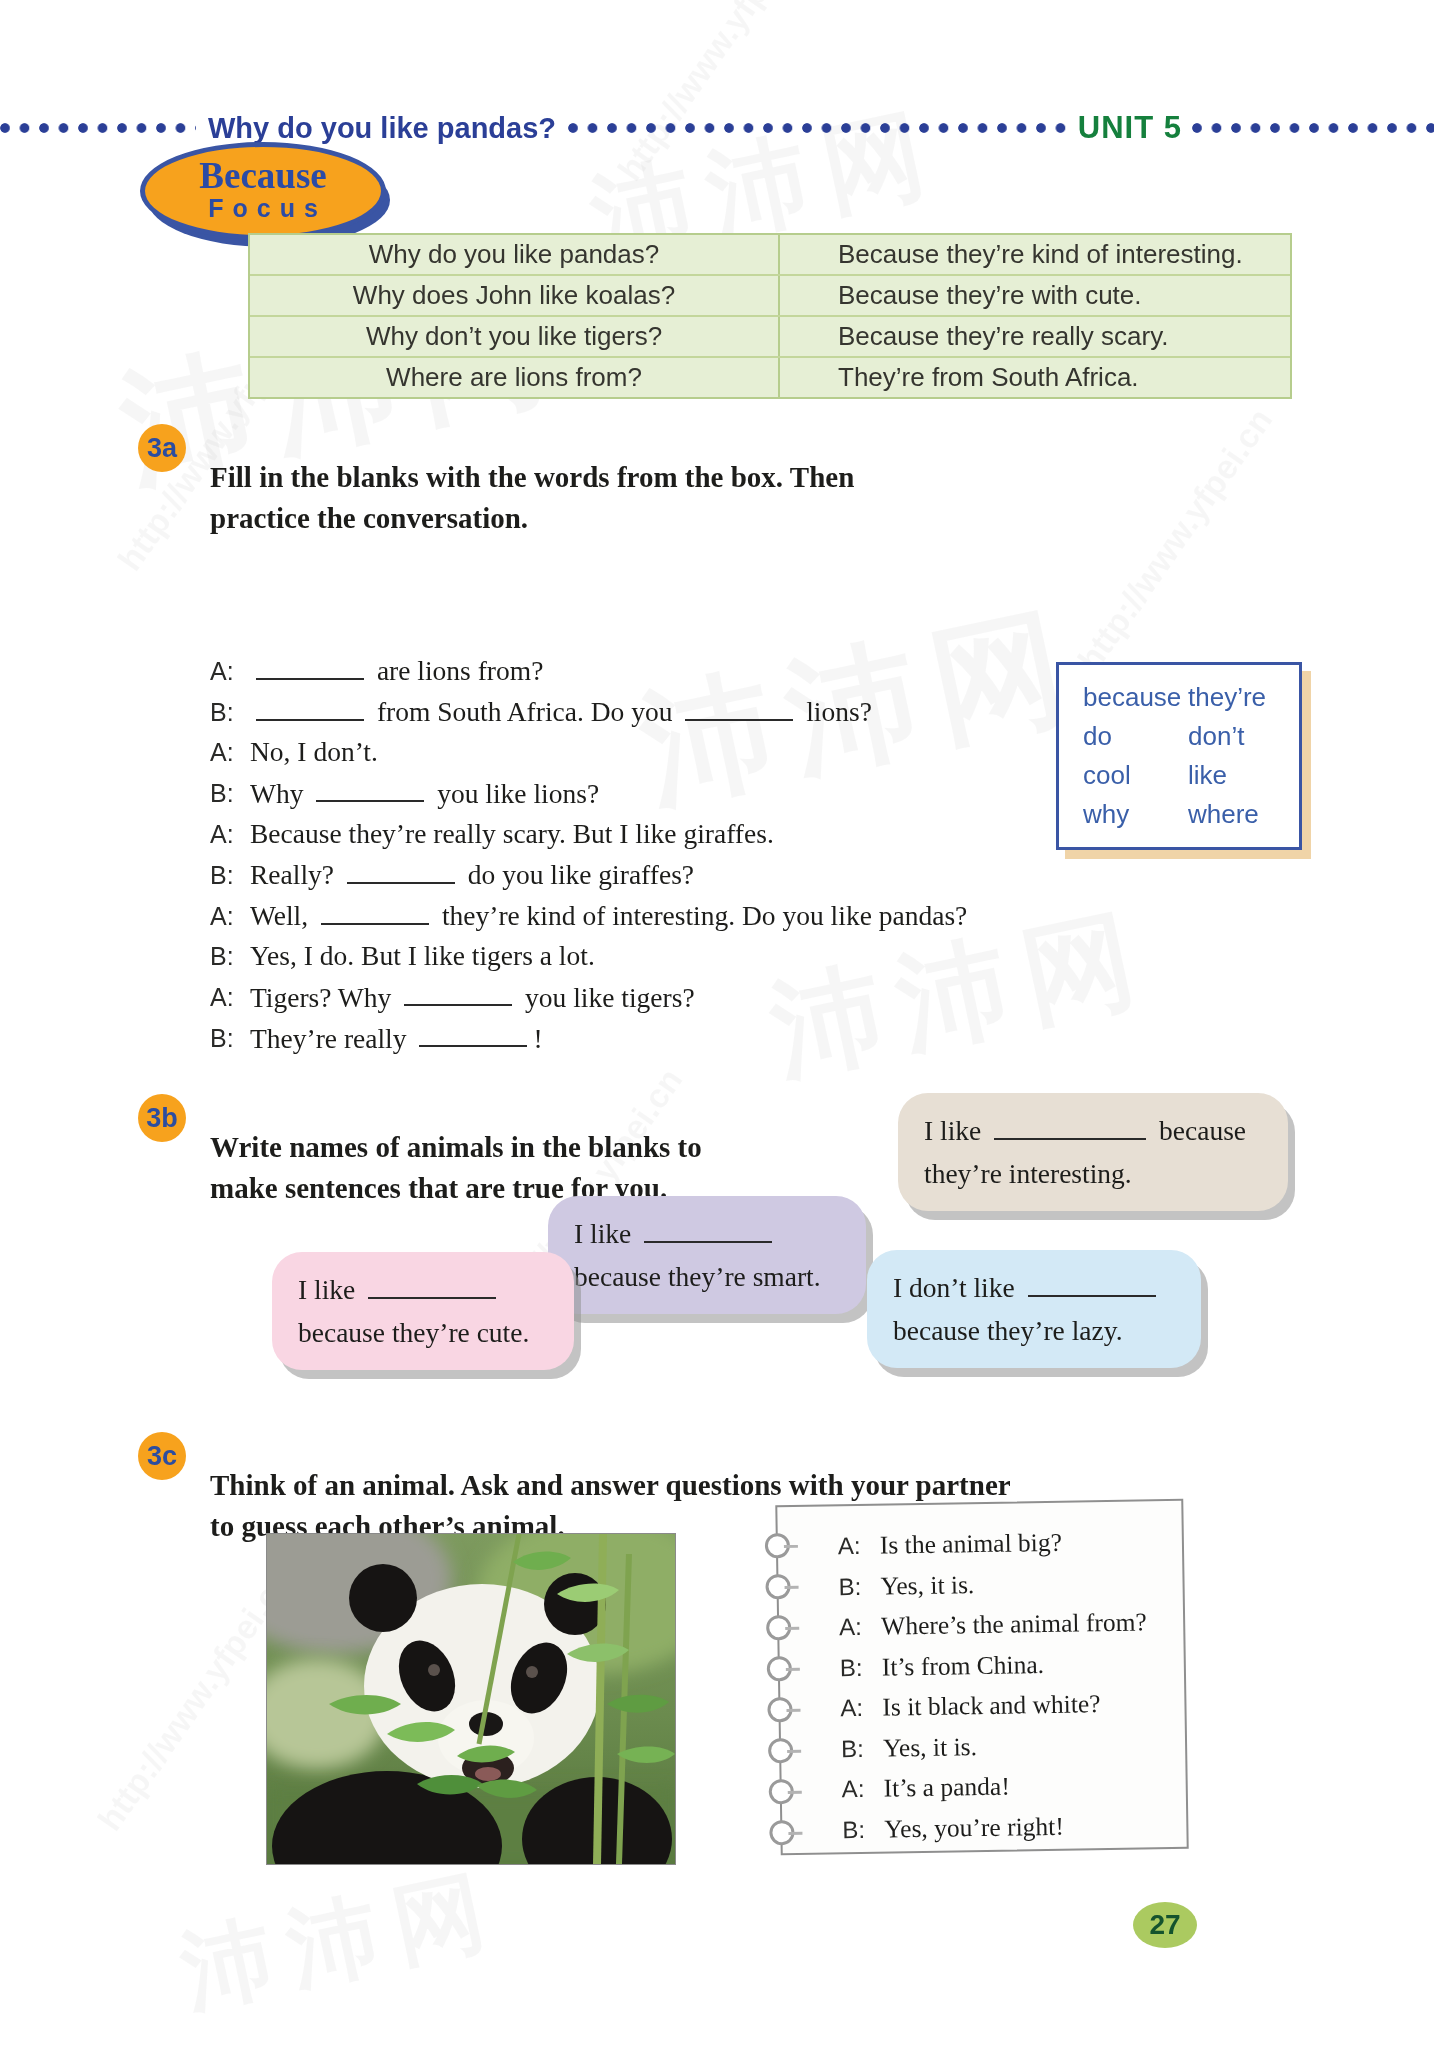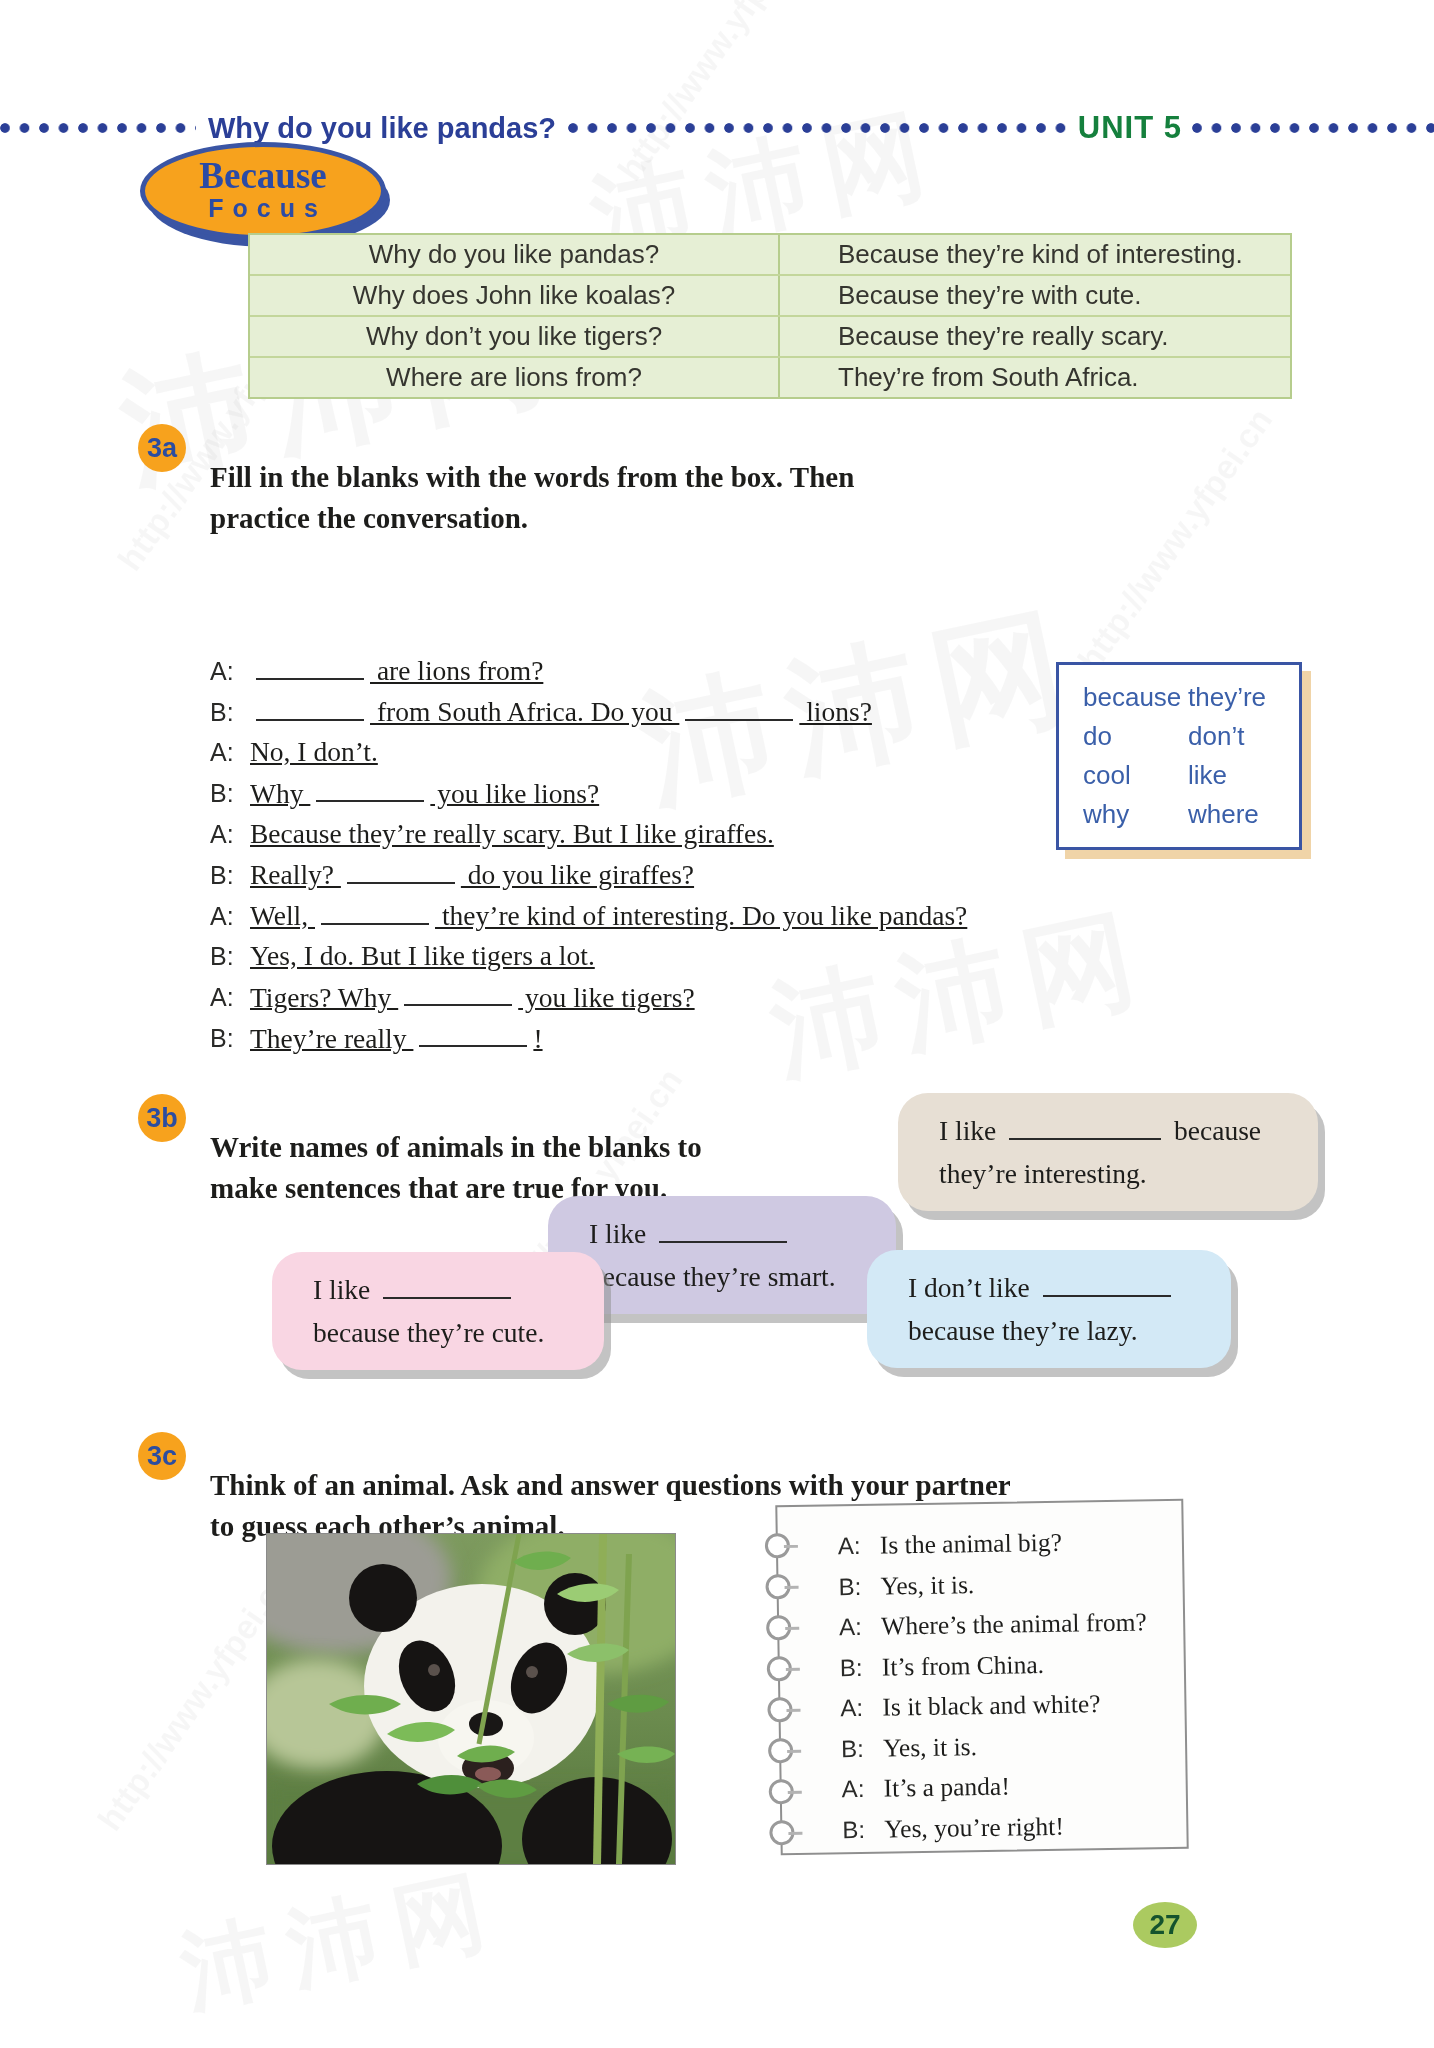--- a/index.html
+++ b/index.html
@@ -44,30 +44,30 @@
   .num-badge{position:absolute;width:48px;height:48px;border-radius:50%;background:#f7a21d;color:#2c4da0;
              font-family:"Liberation Sans",sans-serif;font-weight:bold;font-size:27px;
              display:flex;align-items:center;justify-content:center;}
   .badge-3a{left:138px;top:424px;} .badge-3b{left:138px;top:1094px;} .badge-3c{left:138px;top:1432px;}
   .instruction{position:absolute;font-weight:bold;font-size:29px;line-height:41px;color:#1d1d1b;}
   .ins-3a{left:210px;top:428px;width:740px;}
   .ins-3b{left:210px;top:1098px;width:525px;}
   .ins-3c{left:210px;top:1436px;width:810px;}
   
   .dialogue{position:absolute;left:210px;top:650px;font-size:27.5px;line-height:39.5px;}
-  .dline{white-space:nowrap;text-decoration:underline;}
+  .dline{white-space:nowrap;}
   .spk{display:inline-block;width:40px;font-family:"Liberation Sans",sans-serif;font-size:25px;color:#2a2a28;}
   .blank{display:inline-block;width:108px;height:1.0em;border-bottom:2px solid #2a2a2a;margin:0 6px;
          vertical-align:baseline;}
   
   .word-box{position:absolute;left:1056px;top:662px;width:210px;background:#ffffff;border:3px solid #3a55a4;
             box-shadow:9px 9px 0 #f0d4a8;display:flex;padding:13px 6px 13px 24px;}
   .wb-col{flex:1;font-family:"Liberation Sans",sans-serif;font-size:26px;color:#3a5fa9;line-height:39px;}
   
-  .bubble{position:absolute;border-radius:30px;padding:16px 41px;font-size:27.5px;line-height:43px;
+  .bubble{position:absolute;border-radius:30px;padding:16px 26px;font-size:27.5px;line-height:43px;
           box-shadow:7px 9px 0 rgba(145,145,145,0.55);}
   .bubble .blank{width:128px;}
   .bubble-tan{left:898px;top:1093px;width:338px;background:#e7dfd4;}
   .bubble-tan .blank{width:152px;}
   .bubble-lavender{left:548px;top:1196px;width:266px;background:#cfc9e2;}
   .bubble-pink{left:272px;top:1252px;width:250px;background:#f9d6e3;}
   .bubble-blue{left:867px;top:1250px;width:282px;background:#d3e9f6;}
   
   .panda-photo{position:absolute;left:266px;top:1533px;width:408px;height:330px;border:1px solid #8a8a8a;}
   

